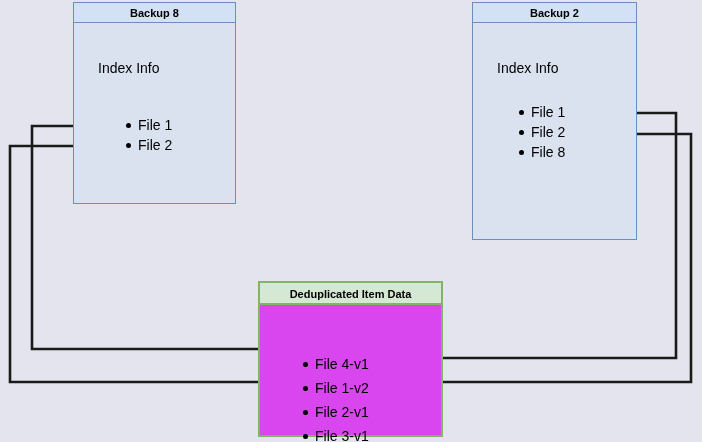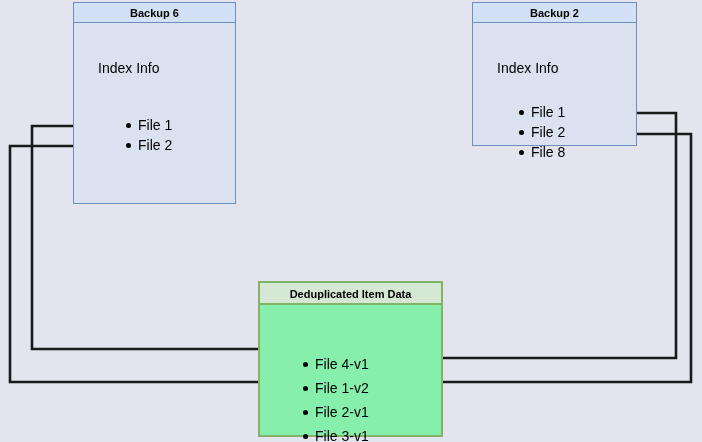--- a/index.html
+++ b/index.html
@@ -22,21 +22,21 @@
     line-height:20px;
     height:20px;
   }
   .box .body{position:relative;box-sizing:border-box;width:100%;}
 
   
   .blue{border:1.5px solid #6c8ebf;background:#dae2f0;}
   .blue .hdr{background:#d3e1f6;color:#000;border-bottom:1.5px solid #6c8ebf;}
 
   
-  .green{border:2px solid #82b366;background:#86efac;}
+  .green{border:2px solid #82b366;background:#d946ef;}
   .green .hdr{background:#d5e8d4;color:#000;border-bottom:2px solid #82b366;height:22px;line-height:22px;}
 
   .idxlabel{
     position:absolute;
     font-size:14px;color:#000000;
     white-space:nowrap;
   }
   ul.files{
     list-style:none;
     margin:0;padding:0;
@@ -80,31 +80,31 @@
     <polyline points="121,126 32,126 32,349 299,349" fill="none" stroke="#1a1a1a" stroke-width="2.6" stroke-linejoin="miter" marker-end="url(#arrowR)"></polyline>
 
     <polyline points="116,146 10,146 10,382 299,382" fill="none" stroke="#1a1a1a" stroke-width="2.6" stroke-linejoin="miter" marker-end="url(#arrowR)"></polyline>
 
     <polyline points="595,113 676,113 676,358 394,358" fill="none" stroke="#1a1a1a" stroke-width="2.6" stroke-linejoin="miter" marker-end="url(#arrowL)"></polyline>
 
     <polyline points="589,134 691,134 691,382 394,382" fill="none" stroke="#1a1a1a" stroke-width="2.6" stroke-linejoin="miter" marker-end="url(#arrowL)"></polyline>
   </svg>
 
   <div class="box blue" style="left:73px;top:2px;width:163px;height:202px;">
-    <div class="hdr">Backup 6</div>
+    <div class="hdr">Backup 8</div>
     <div class="body" style="height:180px;">
       <div class="idxlabel" style="left:24px;top:37px;">Index Info</div>
       <ul class="files" style="left:50px;top:92px;">
         <li>File 1</li>
         <li>File 2</li>
       </ul>
     </div>
   </div>
 
-  <div class="box blue" style="left:472px;top:2px;width:165px;height:144px;">
+  <div class="box blue" style="left:472px;top:2px;width:165px;height:238px;">
     <div class="hdr">Backup 2</div>
     <div class="body" style="height:180px;">
       <div class="idxlabel" style="left:24px;top:37px;">Index Info</div>
       <ul class="files" style="left:44px;top:79px;">
         <li>File 1</li>
         <li>File 2</li>
         <li>File 8</li>
       </ul>
     </div>
   </div>

